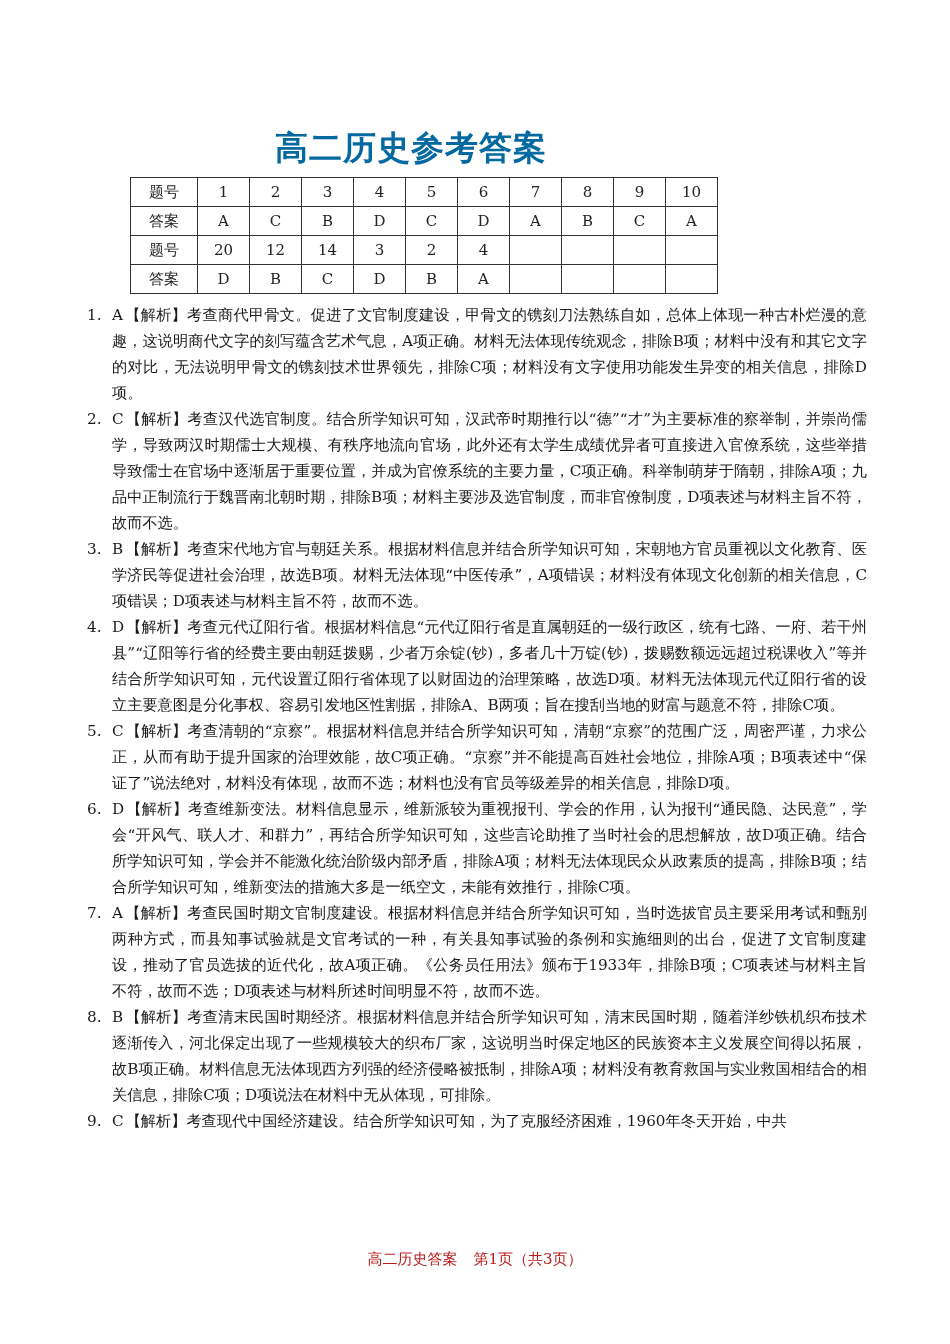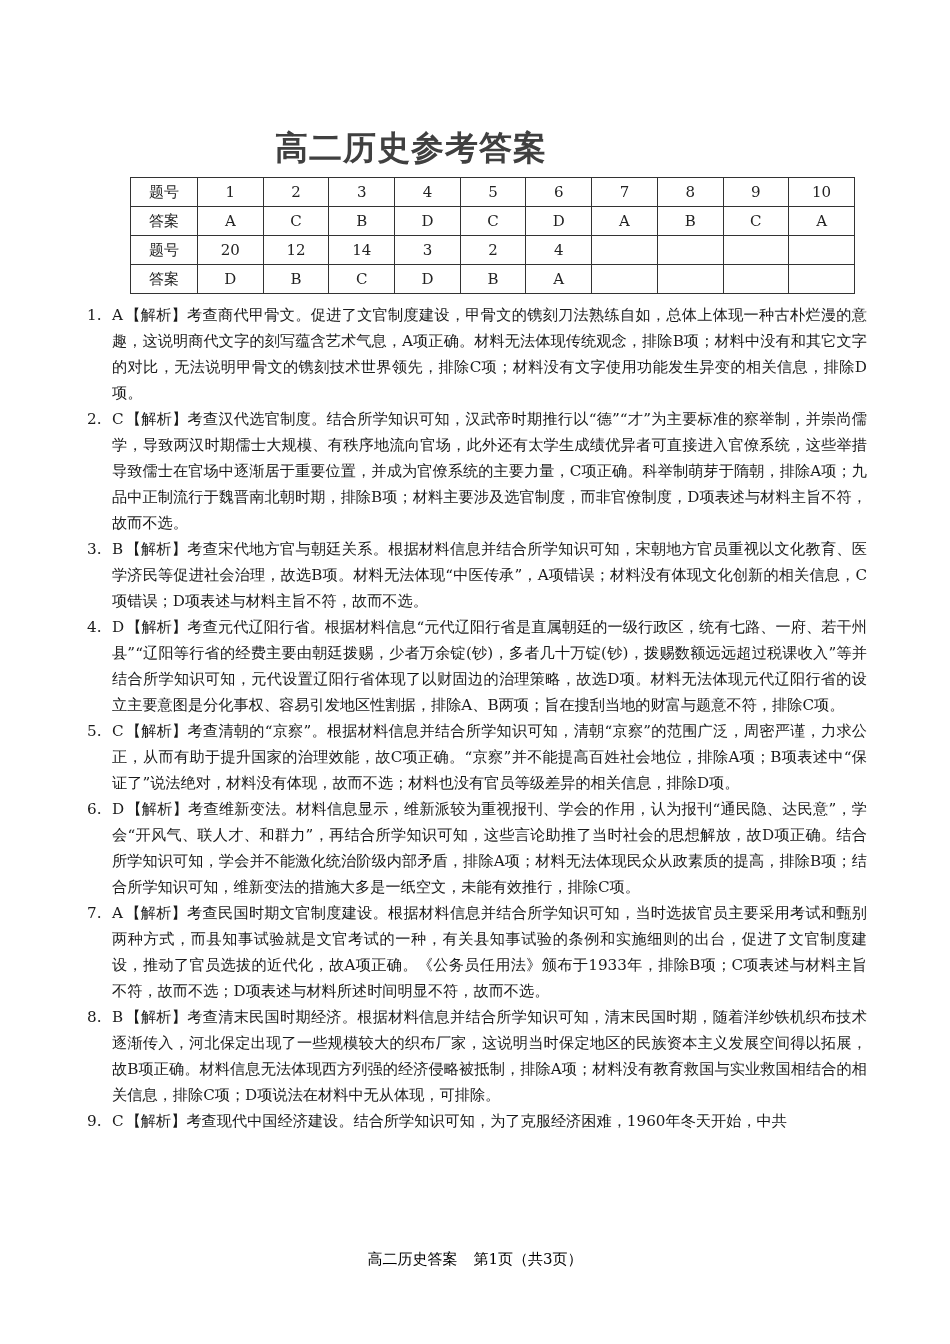--- a/index.html
+++ b/index.html
@@ -4,42 +4,42 @@
 <style>
   html, body { margin: 0; padding: 0; background: #ffffff; }
   body {
     width: 950px; height: 1344px; position: relative; overflow: hidden;
     font-family: "DejaVu Serif", "Liberation Serif", serif;
     color: #1a1a1a;
   }
   .title {
     position: absolute; left: 0; top: 126px; width: 822px;
     text-align: center; font-size: 33px; font-weight: bold; letter-spacing: 1px;
-    color: #404040;
+    color: #0369a1;
   }
   table.answers {
     position: absolute; left: 130px; top: 177px;
-    border-collapse: collapse; width: 725px; table-layout: fixed;
+    border-collapse: collapse; width: 588px; table-layout: fixed;
     font-size: 15px;
   }
   table.answers td {
     border: 1.3px solid #333; height: 28px; padding: 0;
     text-align: center; vertical-align: middle; color: #222;
   }
   table.answers td.head { width: 66px; }
   .items {
     position: absolute; left: 87px; top: 302px; width: 780px;
     font-size: 15.2px; line-height: 26px;
   }
   .item { position: relative; padding-left: 25px; text-align: justify; }
   .item .num { position: absolute; left: 0; top: 0; }
   .item .ans { margin-right: 2px; }
   .footer {
     position: absolute; left: 0; top: 1250px; width: 950px;
-    text-align: center; font-size: 15px; color: #000000;
+    text-align: center; font-size: 15px; color: #b91c1c;
   }
   .footer .sep { display: inline-block; width: 16px; }
 </style>
 </head>
 <body>
 
 <div class="title">高二历史参考答案</div>
 
 <table class="answers">
   <tbody>

